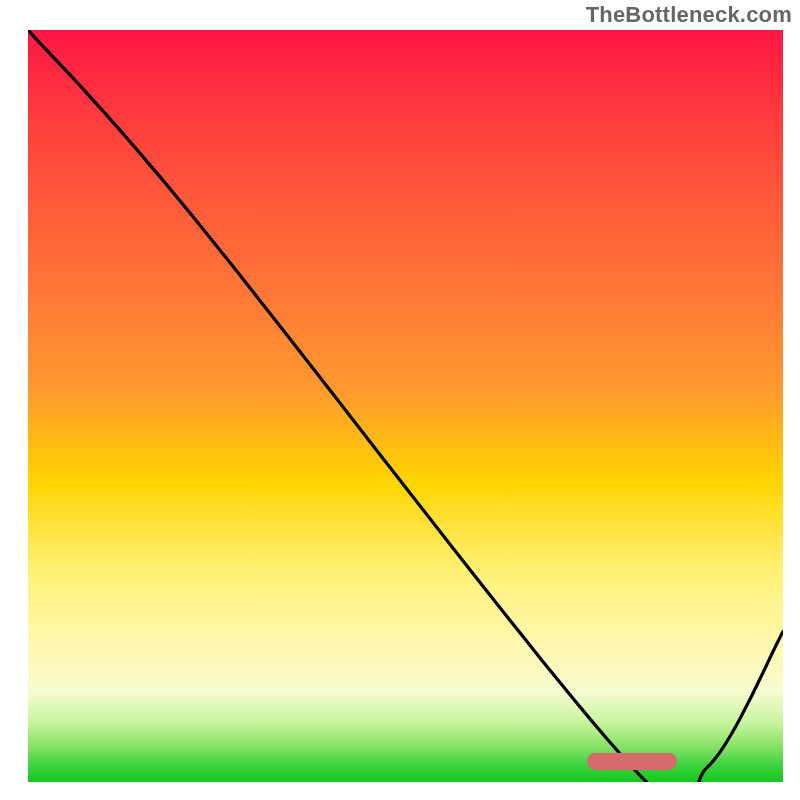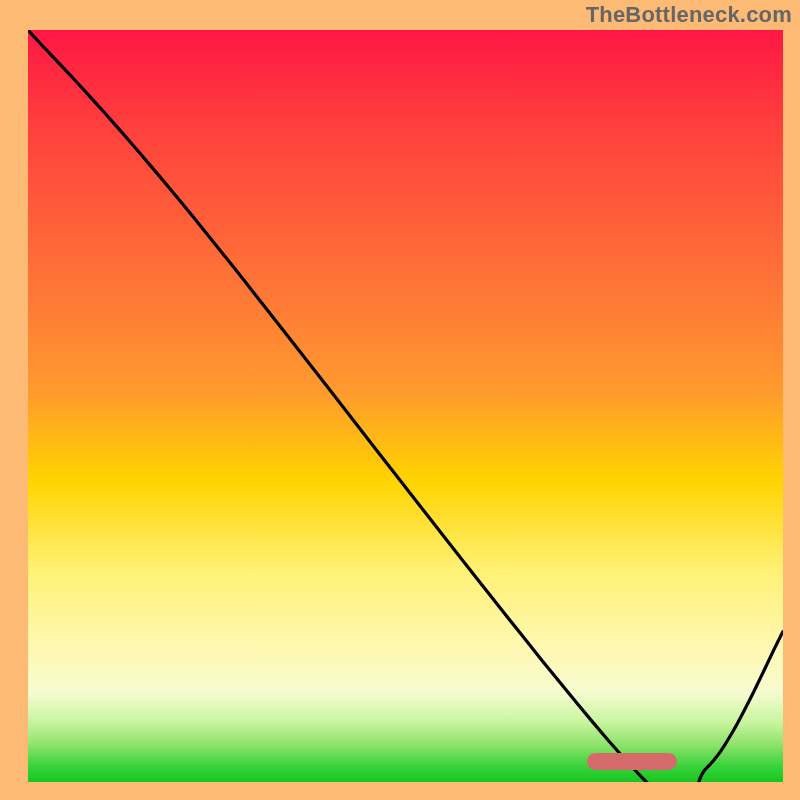--- a/index.html
+++ b/index.html
@@ -8,21 +8,21 @@
     width: 800px;
     height: 800px;
     overflow: hidden;
     background: #000;
     font-family: Arial, Helvetica, sans-serif;
   }
   .stage {
     position: relative;
     width: 800px;
     height: 800px;
-    background: #fdba74;
+    background: #ffffff;
   }
   .watermark {
     position: absolute;
     top: 2px;
     right: 8px;
     color: #666;
     font-size: 22px;
     font-weight: 600;
     letter-spacing: 0.2px;
     user-select: none;

